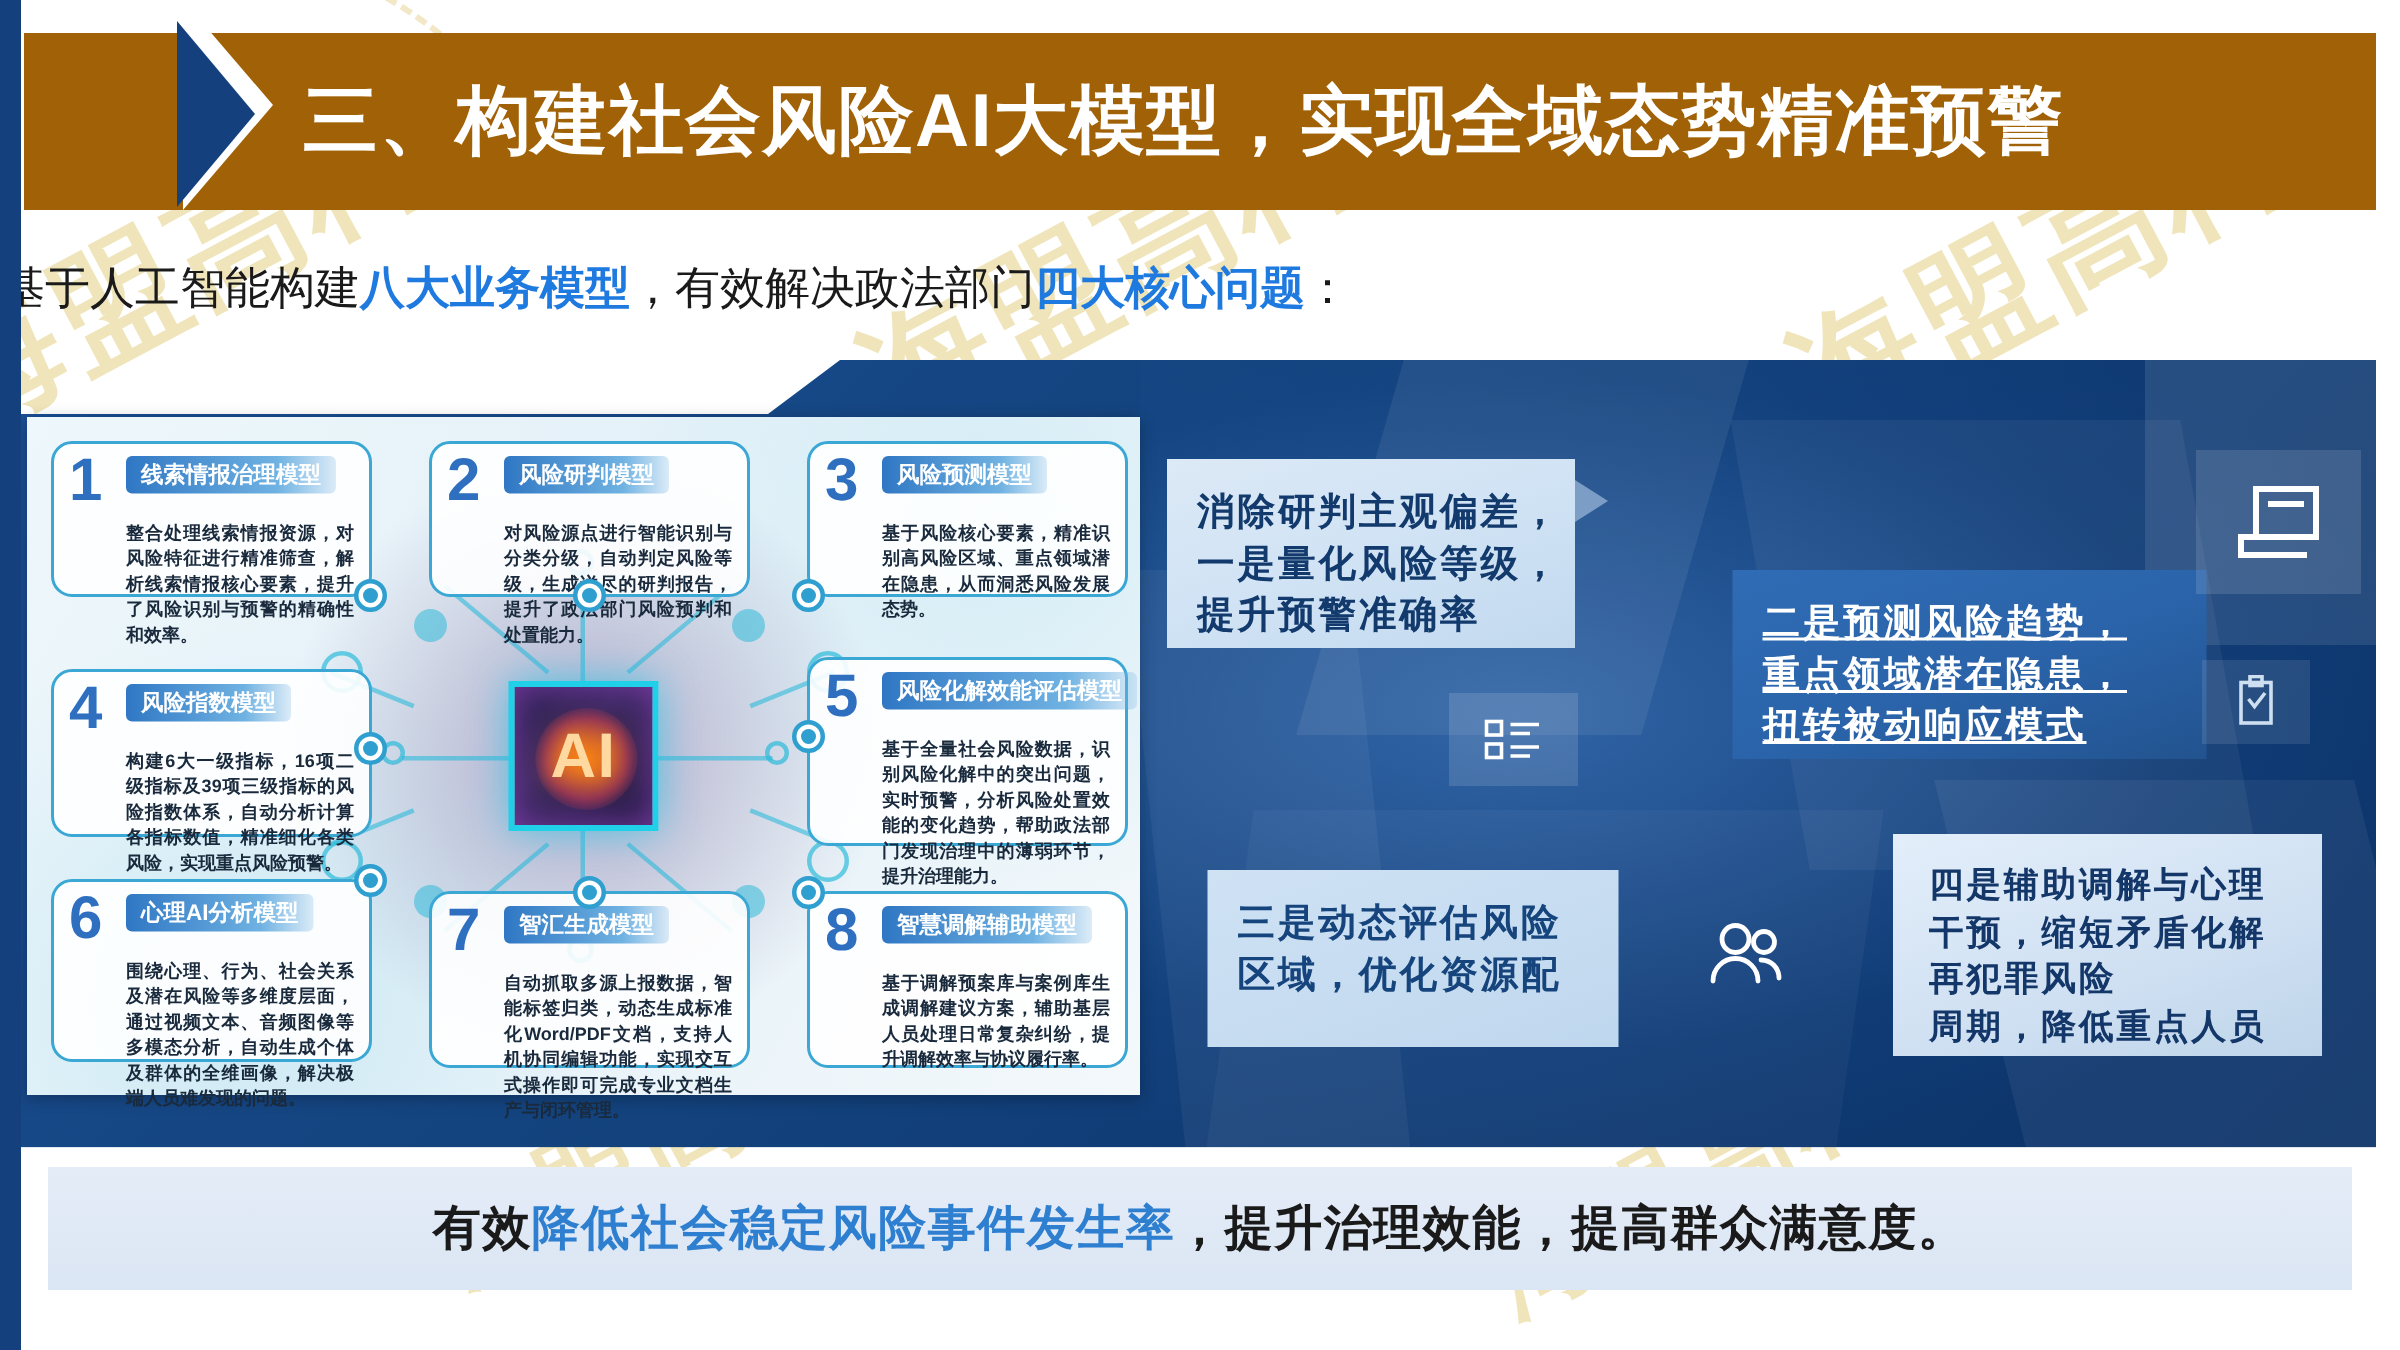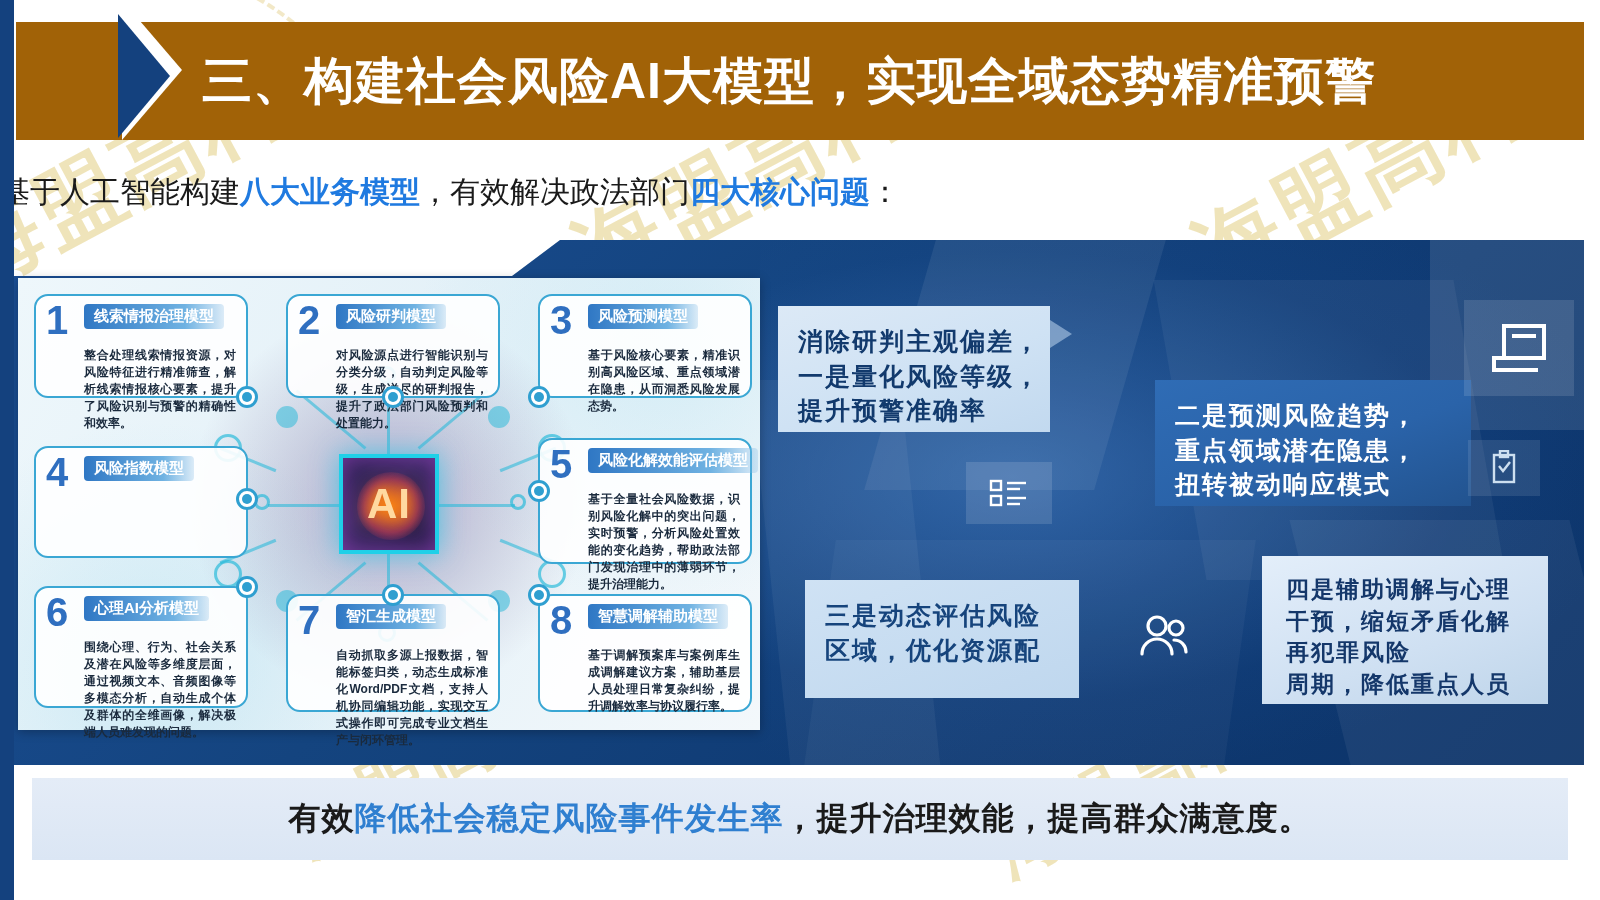--- a/index.html
+++ b/index.html
@@ -169,21 +169,21 @@
 
   .co1{left:778px;top:306px;width:272px;height:126px;
        background:linear-gradient(160deg,#dce9f6 0%,#cfe2f4 55%,#c2d9ef 100%);}
   .co1 .line{color:#123a6d;}
   .co1::after{content:"";position:absolute;right:-22px;top:14px;width:0;height:0;
        border-top:14px solid transparent;border-bottom:14px solid transparent;
        border-left:22px solid rgba(190,214,238,.55);}
 
   .co2{left:1155px;top:380px;width:316px;height:126px;
        background:linear-gradient(160deg,#2f6cb5 0%,#2a63a9 55%,#22538f 100%);}
-  .co2 .line{color:#ffffff;}
+  .co2 .line{color:#ffffff;text-decoration:underline;}
 
   .co3{left:805px;top:580px;width:274px;height:118px;
        background:linear-gradient(160deg,#cfe2f4 0%,#bfd7ee 100%);}
   .co3 .line{color:#16447c;}
 
   .co4{left:1262px;top:556px;width:286px;height:148px;
        background:linear-gradient(160deg,#e3eefa 0%,#cfe0f2 60%,#bfd5ea 100%);padding-left:24px;}
   .co4 .line{color:#14376a;font-size:23px;}
 
   
@@ -295,20 +295,21 @@
   <div class="card c3">
     <div class="num">3</div>
     <div class="ttl">风险预测模型</div>
     <div class="txt">基于风险核心要素，精准识别高风险区域、重点领域潜在隐患，从而洞悉风险发展态势。</div>
     <div class="dot"></div>
   </div>
 
   <div class="card c4">
     <div class="num">4</div>
     <div class="ttl">风险指数模型</div>
+    <div class="txt">构建6大一级指标，16项二级指标及39项三级指标的风险指数体系，自动分析计算各指标数值，精准细化各类风险，实现重点风险预警。</div>
     <div class="dot"></div>
   </div>
 
   <div class="card c5">
     <div class="num">5</div>
     <div class="ttl">风险化解效能评估模型</div>
     <div class="txt">基于全量社会风险数据，识别风险化解中的突出问题，实时预警，分析风险处置效能的变化趋势，帮助政法部门发现治理中的薄弱环节，提升治理能力。</div>
     <div class="dot"></div>
   </div>
 

